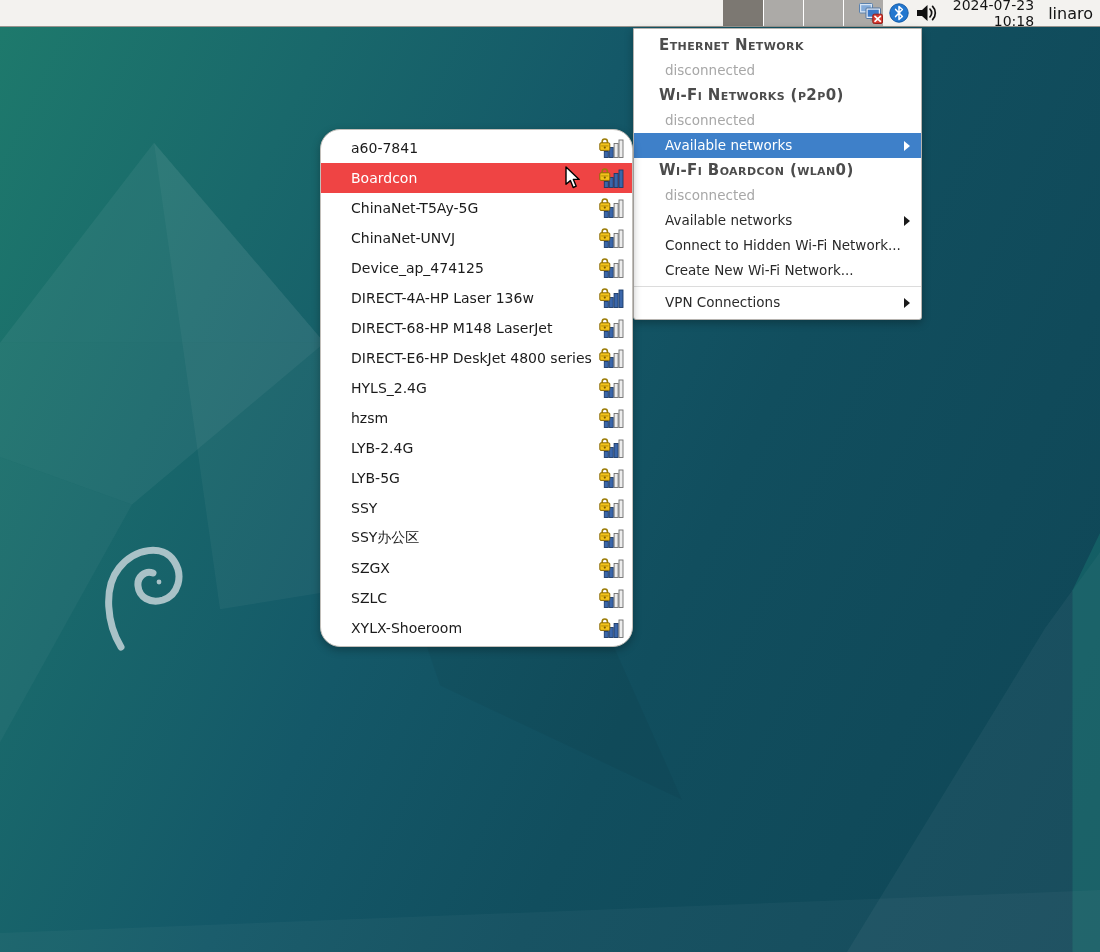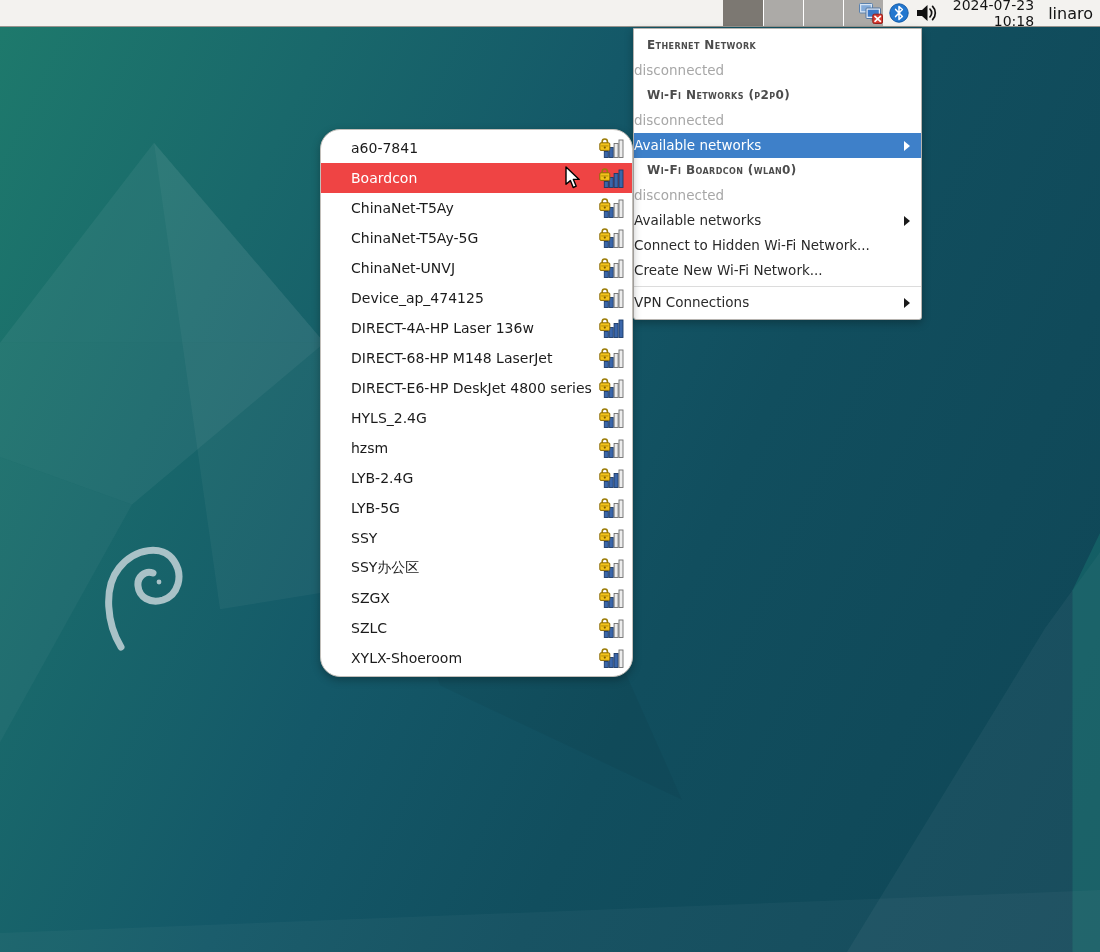--- a/index.html
+++ b/index.html
@@ -29,23 +29,23 @@
   .ws.active { background:#7c7872; }
   .tray { position:absolute; right:0; top:0; height:26px; display:flex; align-items:center; }
   .tray-icon { display:flex; align-items:center; justify-content:center; }
   .clock { font-size:14px; line-height:1.15; color:#141414; text-align:right; margin:0 14px 0 8px; white-space:pre; }
   .username { font-size:16px; color:#141414; margin-right:7px; }
 
   
   .menu { position:absolute; background:#fff; border:1px solid #b6b3af;
     box-shadow:0 3px 8px rgba(0,0,0,.28); z-index:40; }
   .net-menu { left:633px; top:28px; width:289px; padding:4px 0; border-radius:0 0 3px 3px; }
-  .menu-header { height:25px; line-height:25px; padding-left:13px; font-size:12px; font-weight:bold;
+  .menu-header { height:25px; line-height:25px; padding-left:25px; font-size:15px; font-weight:bold;
     font-variant:small-caps; letter-spacing:.4px; color:#4c4c4c; white-space:nowrap; }
-  .menu-item { height:25px; line-height:25px; font-size:13.5px; color:#2a2a2a;
+  .menu-item { height:25px; line-height:25px; padding-left:31px; font-size:13.5px; color:#2a2a2a;
     position:relative; white-space:nowrap; }
   .menu-item.disabled { color:#a7a7a7; }
   .menu-item .arrow { position:absolute; right:11px; top:7.5px; width:0; height:0;
     border-left:6px solid #1a1a1a; border-top:5px solid transparent; border-bottom:5px solid transparent; }
   .menu-item.hl { background:#3e80c9; color:#fff; }
   .menu-item.hl .arrow { border-left-color:#fff; }
   .menu-sep { height:1px; background:#dcdcdc; margin:3px 0; }
 
   .wifi-menu { left:320px; top:129px; width:313px; padding:3px 0; border-radius:20px;
     border-color:#c2bfba; z-index:45; }
@@ -151,33 +151,20 @@
         <rect x="10.2" y="11.5" width="4" height="10" fill="#3a66aa" stroke="#1c3a66" stroke-width="0.9"></rect>
         <rect x="15.100000000000001" y="7.5" width="4" height="14" fill="#3a66aa" stroke="#1c3a66" stroke-width="0.9"></rect>
         <rect x="20" y="4" width="4" height="17.5" fill="#3a66aa" stroke="#1c3a66" stroke-width="0.9"></rect>
     <path d="M3.2 7.2 V5.6 a2.6 2.6 0 0 1 5.2 0 V7.2" fill="none" stroke="#9c7d08" stroke-width="1.6"></path>
     <rect x="0.8" y="6.8" width="10" height="7.6" rx="1.2" fill="#f3c31a" stroke="#8a6a06" stroke-width="1"></rect>
     <rect x="2.2" y="9.2" width="7.2" height="1.4" fill="#c79d0d"></rect>
     <circle cx="5.8" cy="11.6" r="1.1" fill="#7a5c00"></circle>
   </svg>
     </div>
     <div class="wifi-row">
-      <span class="label">ChinaNet-T5Ay</span>
-      <svg class="sig" viewBox="0 0 25 24" width="25" height="24">
-        <rect x="5.3" y="15.5" width="4" height="6" fill="#3a66aa" stroke="#1c3a66" stroke-width="0.9"></rect>
-        <rect x="10.2" y="11.5" width="4" height="10" fill="#3a66aa" stroke="#1c3a66" stroke-width="0.9"></rect>
-        <rect x="15.100000000000001" y="7.5" width="4" height="14" fill="#ededed" stroke="#6f6f6f" stroke-width="0.9"></rect>
-        <rect x="20" y="4" width="4" height="17.5" fill="#ededed" stroke="#6f6f6f" stroke-width="0.9"></rect>
-    <path d="M3.2 7.2 V5.6 a2.6 2.6 0 0 1 5.2 0 V7.2" fill="none" stroke="#9c7d08" stroke-width="1.6"></path>
-    <rect x="0.8" y="6.8" width="10" height="7.6" rx="1.2" fill="#f3c31a" stroke="#8a6a06" stroke-width="1"></rect>
-    <rect x="2.2" y="9.2" width="7.2" height="1.4" fill="#c79d0d"></rect>
-    <circle cx="5.8" cy="11.6" r="1.1" fill="#7a5c00"></circle>
-  </svg>
-    </div>
-    <div class="wifi-row">
       <span class="label">ChinaNet-T5Ay-5G</span>
       <svg class="sig" viewBox="0 0 25 24" width="25" height="24">
         <rect x="5.3" y="15.5" width="4" height="6" fill="#3a66aa" stroke="#1c3a66" stroke-width="0.9"></rect>
         <rect x="10.2" y="11.5" width="4" height="10" fill="#3a66aa" stroke="#1c3a66" stroke-width="0.9"></rect>
         <rect x="15.100000000000001" y="7.5" width="4" height="14" fill="#ededed" stroke="#6f6f6f" stroke-width="0.9"></rect>
         <rect x="20" y="4" width="4" height="17.5" fill="#ededed" stroke="#6f6f6f" stroke-width="0.9"></rect>
     <path d="M3.2 7.2 V5.6 a2.6 2.6 0 0 1 5.2 0 V7.2" fill="none" stroke="#9c7d08" stroke-width="1.6"></path>
     <rect x="0.8" y="6.8" width="10" height="7.6" rx="1.2" fill="#f3c31a" stroke="#8a6a06" stroke-width="1"></rect>
     <rect x="2.2" y="9.2" width="7.2" height="1.4" fill="#c79d0d"></rect>
     <circle cx="5.8" cy="11.6" r="1.1" fill="#7a5c00"></circle>

